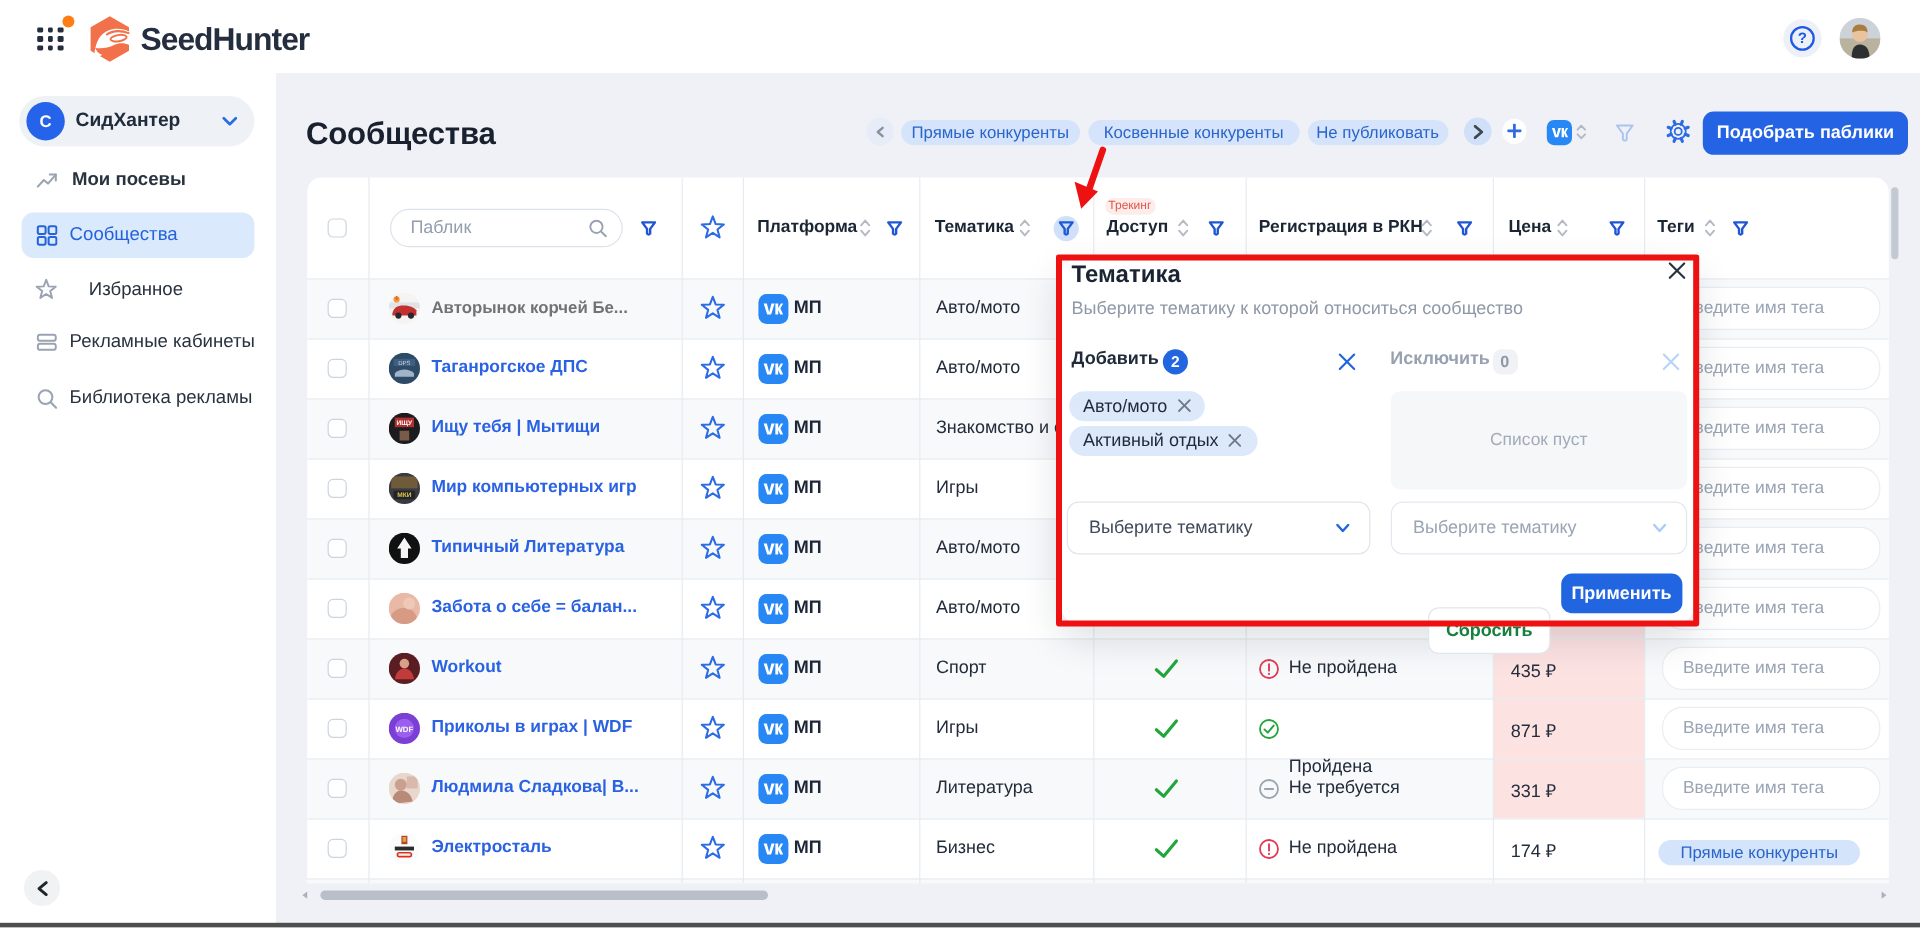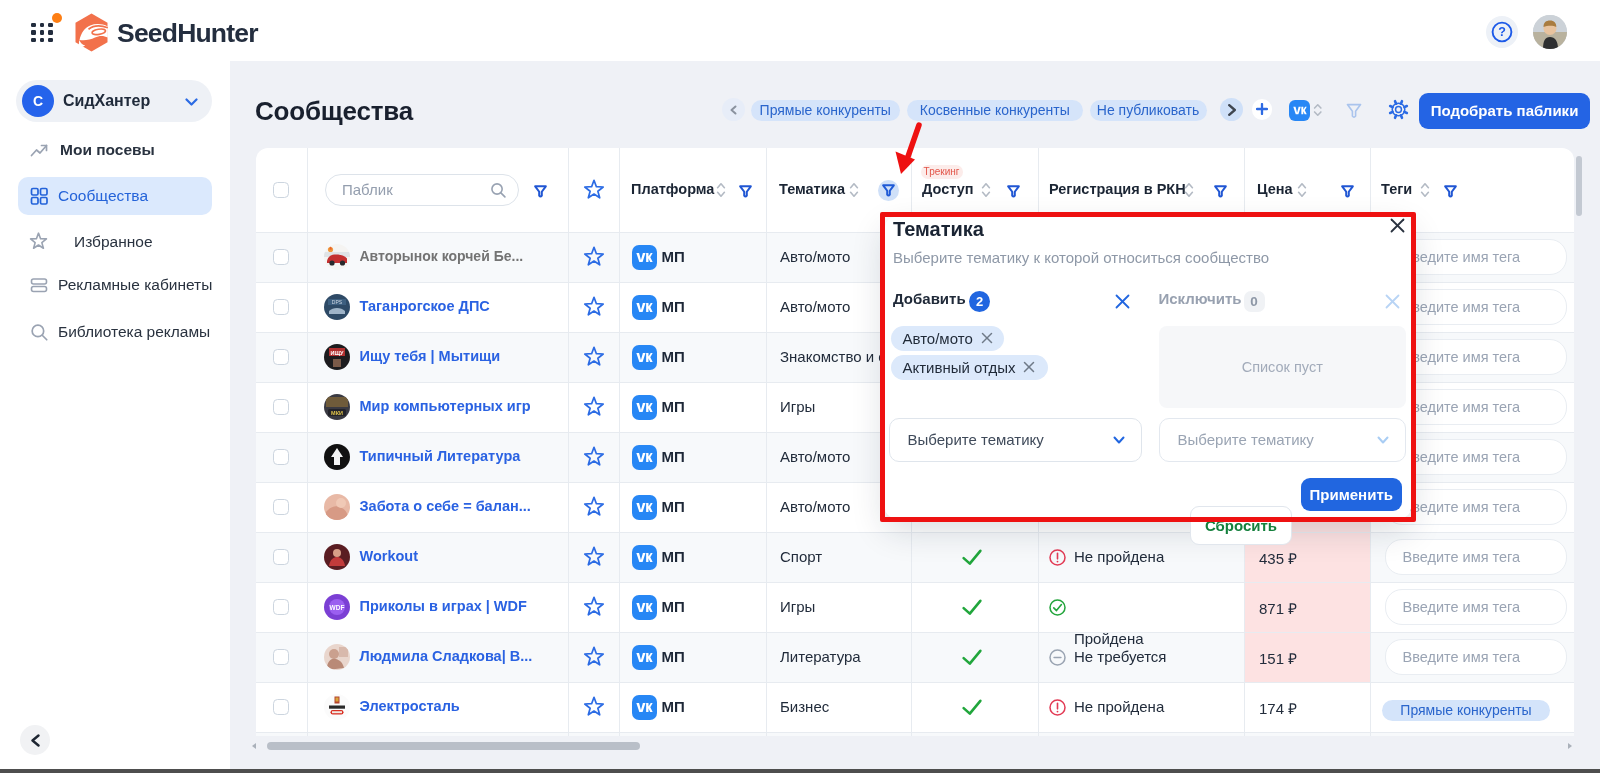--- a/index.html
+++ b/index.html
@@ -522,21 +522,21 @@
 <div class="abs" style="left:661.5px;top:648.0px;font-size:15px;font-weight:600;color:#1d2737;">МП</div>
 <div class="abs" style="left:780px;top:648.0px;font-size:15px;color:#222c3b;white-space:nowrap;max-width:125px;overflow:hidden;">Литература</div>
 <div class="abs" style="left:961px;top:646.0px;"><svg width="22" height="22" viewBox="0 0 22 22" style="" xmlns="http://www.w3.org/2000/svg">
       <path d="M2.6399999999999997 12.100000000000001 L8.8 17.6 L19.36 4.84" fill="none" stroke="#21a63c" stroke-width="2.6" stroke-linecap="round" stroke-linejoin="round"></path>
     </svg></div>
 <div class="abs" style="left:1049px;top:648.5px;"><svg width="17" height="17" viewBox="0 0 17 17" style="" xmlns="http://www.w3.org/2000/svg">
       <circle cx="8.5" cy="8.5" r="7.5" fill="none" stroke="#9aa4b2" stroke-width="1.5"></circle>
       <line x1="5.1" y1="8.5" x2="11.899999999999999" y2="8.5" stroke="#9aa4b2" stroke-width="1.6" stroke-linecap="round"></line>
     </svg></div>
 <div class="abs" style="left:1074px;top:648.0px;font-size:15px;color:#222c3b;white-space:nowrap;">Не требуется</div>
-<div class="abs" style="left:1259px;top:648.0px;font-size:15px;color:#232d3c;">151 ₽</div>
+<div class="abs" style="left:1259px;top:648.0px;font-size:15px;color:#232d3c;">331 ₽</div>
 <div class="abs flex" style="left:1384.5px;top:639.0px;width:182px;height:36px;border:1px solid #e9edf2;border-radius:17px;background:#fff;">
     <span style="margin-left:17px;font-size:14.5px;color:#9aa4b4;white-space:nowrap;">Введите имя тега</span>
   </div>
 <div class="abs" style="left:272.8px;top:698.8px;width:16.5px;height:16.5px;border:1.5px solid #ccd5df;border-radius:4.5px;background:#fff;"></div>
 <div class="abs" style="left:324px;top:694.0px;"><svg width="26" height="26" viewBox="0 0 26 26" xmlns="http://www.w3.org/2000/svg">
       <clipPath id="c10">
         <circle cx="13" cy="13" r="13"></circle>
       </clipPath>
       <g clip-path="url(#c10)">
         <rect width="26" height="26" fill="#fbfbfb"></rect>

